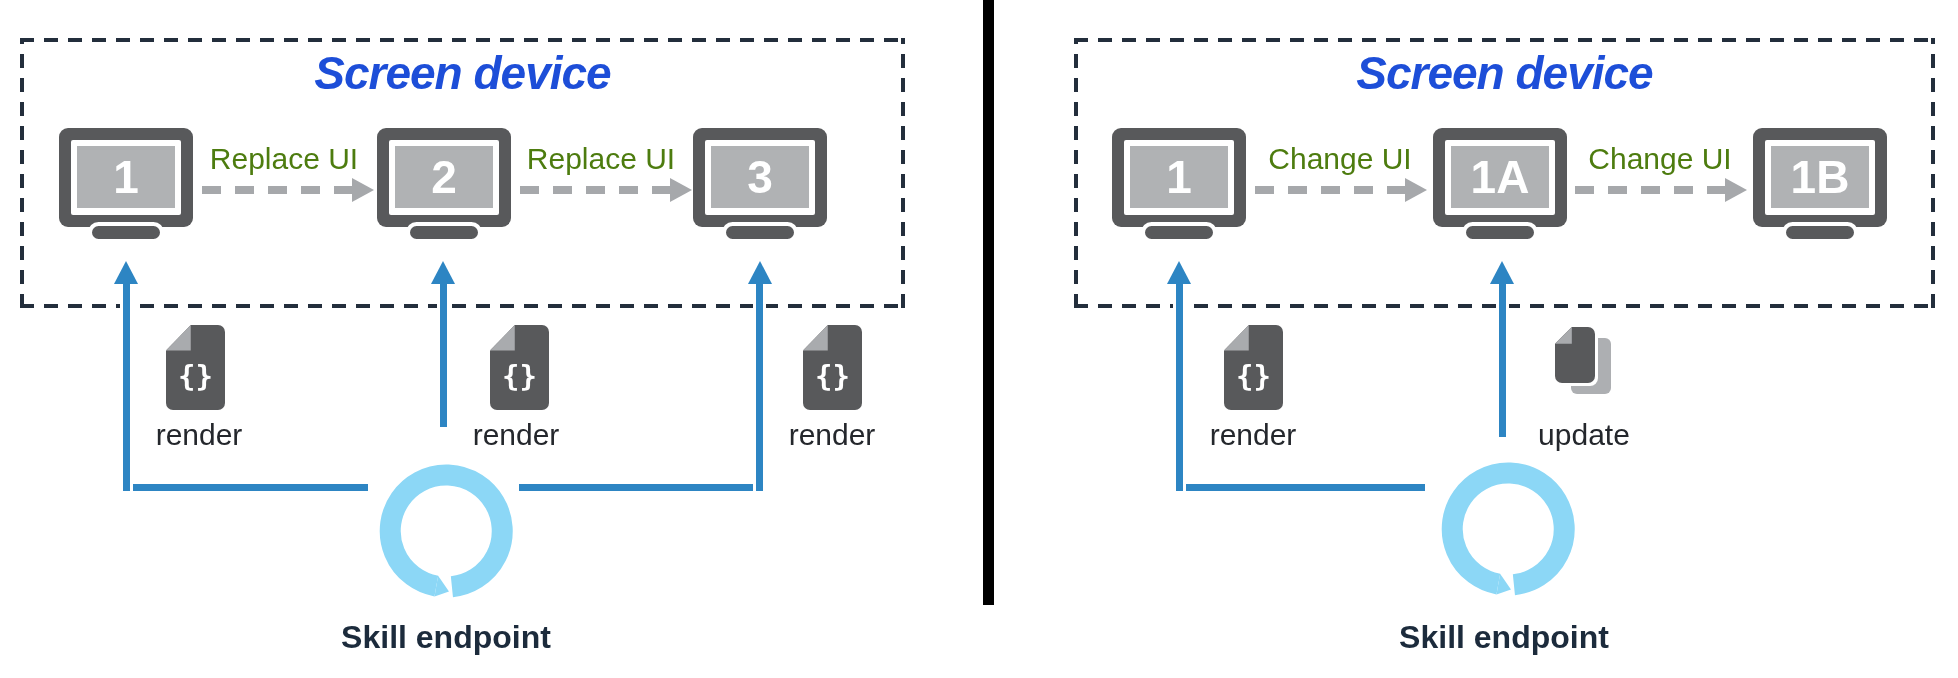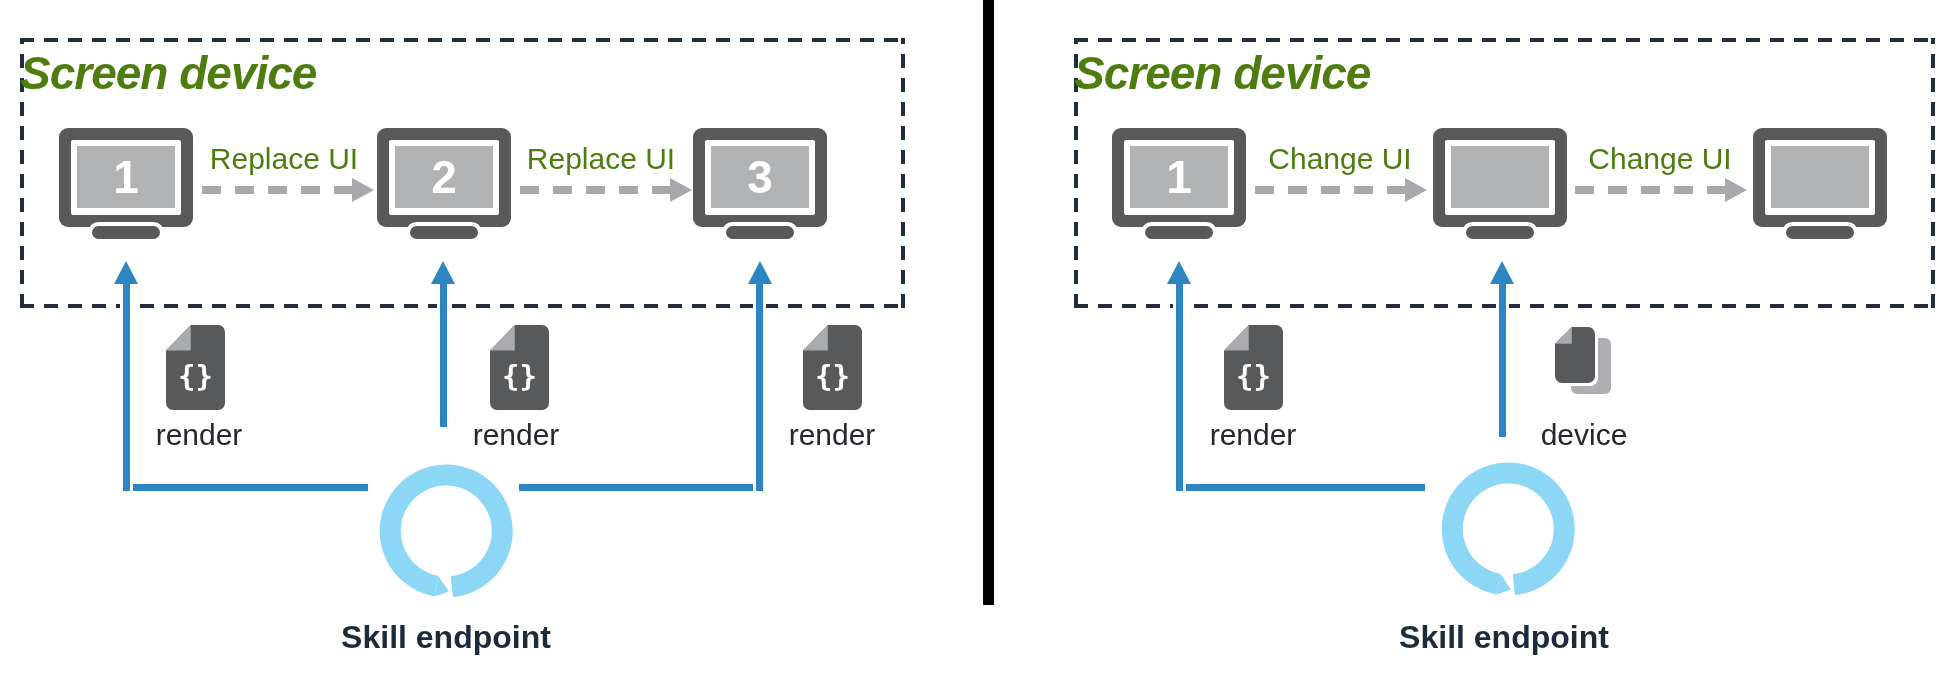--- a/index.html
+++ b/index.html
@@ -10,22 +10,22 @@
   .dashed-box{position:absolute;height:270px;
     background-image:
       repeating-linear-gradient(90deg,#232e3c 0 14px,transparent 14px 24px),
       repeating-linear-gradient(90deg,#232e3c 0 14px,transparent 14px 24px),
       repeating-linear-gradient(0deg,#232e3c 0 14px,transparent 14px 24px),
       repeating-linear-gradient(0deg,#232e3c 0 14px,transparent 14px 24px);
     background-size:100% 4px,100% 4px,4px 100%,4px 100%;
     background-position:0 0,0 100%,0 0,100% 0;
     background-repeat:no-repeat;}
 
-  .panel-title{position:absolute;top:46px;text-align:left;font-size:46px;font-weight:700;
-               font-style:italic;letter-spacing:-1px;color:#4d7c0f;}
+  .panel-title{position:absolute;top:46px;text-align:center;font-size:46px;font-weight:700;
+               font-style:italic;letter-spacing:-1px;color:#1d4ed8;}
 
   
   .tv{position:absolute;width:134px;height:115px;}
   .tv-frame{position:absolute;left:0;top:0;width:134px;height:99px;background:#58595b;border-radius:9px;}
   .tv-white{position:absolute;left:12px;top:12px;right:12px;height:75px;background:#fff;border-radius:2px;}
   .tv-screen{position:absolute;left:18px;top:18px;right:18px;height:62px;background:#b0b2b4;}
   .tv-num{position:absolute;left:18px;top:18px;right:18px;height:62px;display:flex;align-items:center;
           justify-content:center;font-size:46px;font-weight:700;color:#fff;}
   .tv-stand{position:absolute;left:29px;top:94px;width:76px;height:21px;background:#58595b;
             border:4px solid #fff;border-radius:12px;box-sizing:border-box;}
@@ -148,26 +148,28 @@
     <div class="tv-frame"></div>
     <div class="tv-white"></div>
     <div class="tv-screen"></div>
     <div class="tv-num">1</div>
     <div class="tv-stand"></div>
   </div>
   <div class="tv" style="left:1433px;top:128px;">
     <div class="tv-frame"></div>
     <div class="tv-white"></div>
     <div class="tv-screen"></div>
+    <div class="tv-num">1A</div>
     <div class="tv-stand"></div>
   </div>
   <div class="tv" style="left:1753px;top:128px;">
     <div class="tv-frame"></div>
     <div class="tv-white"></div>
     <div class="tv-screen"></div>
+    <div class="tv-num">1B</div>
     <div class="tv-stand"></div>
   </div>
 
   <div class="uplabel" style="left:1220px;">Change UI</div>
   <div class="gdash" style="left:1255px;width:150px;"></div>
   <div class="ghead" style="left:1405px;"></div>
   <div class="uplabel" style="left:1540px;">Change UI</div>
   <div class="gdash" style="left:1575px;width:150px;"></div>
   <div class="ghead" style="left:1725px;"></div>
 
@@ -185,21 +187,21 @@
   <div class="payload-label" style="left:1173px;">render</div>
 
   <div style="position:absolute;left:1555px;top:327px;width:56px;height:68px;">
     <div class="doc-back"></div>
     <div class="doc-halo"></div>
     <div class="doc mini" style="left:0;top:0;">
       <div class="doc-body"></div>
         <div class="doc-fold"></div>
     </div>
   </div>
-  <div class="payload-label" style="left:1504px;">device</div>
+  <div class="payload-label" style="left:1504px;">update</div>
 
   <div class="alexa" style="left:1441px;top:462px;">
     <svg viewBox="0 0 134 134" width="134" height="134">
       <path d="M57.3 122.1 A56 56 0 1 1 72.9 122.7" fill="none" stroke="#8cd7f6" stroke-width="21"></path>
       <path d="M59.1 111.8 L55.5 132.5 L70 127.5 Z" fill="#8cd7f6"></path>
     </svg>
   </div>
   <div class="endpoint" style="left:1344px;">Skill endpoint</div>
 
 </div>

